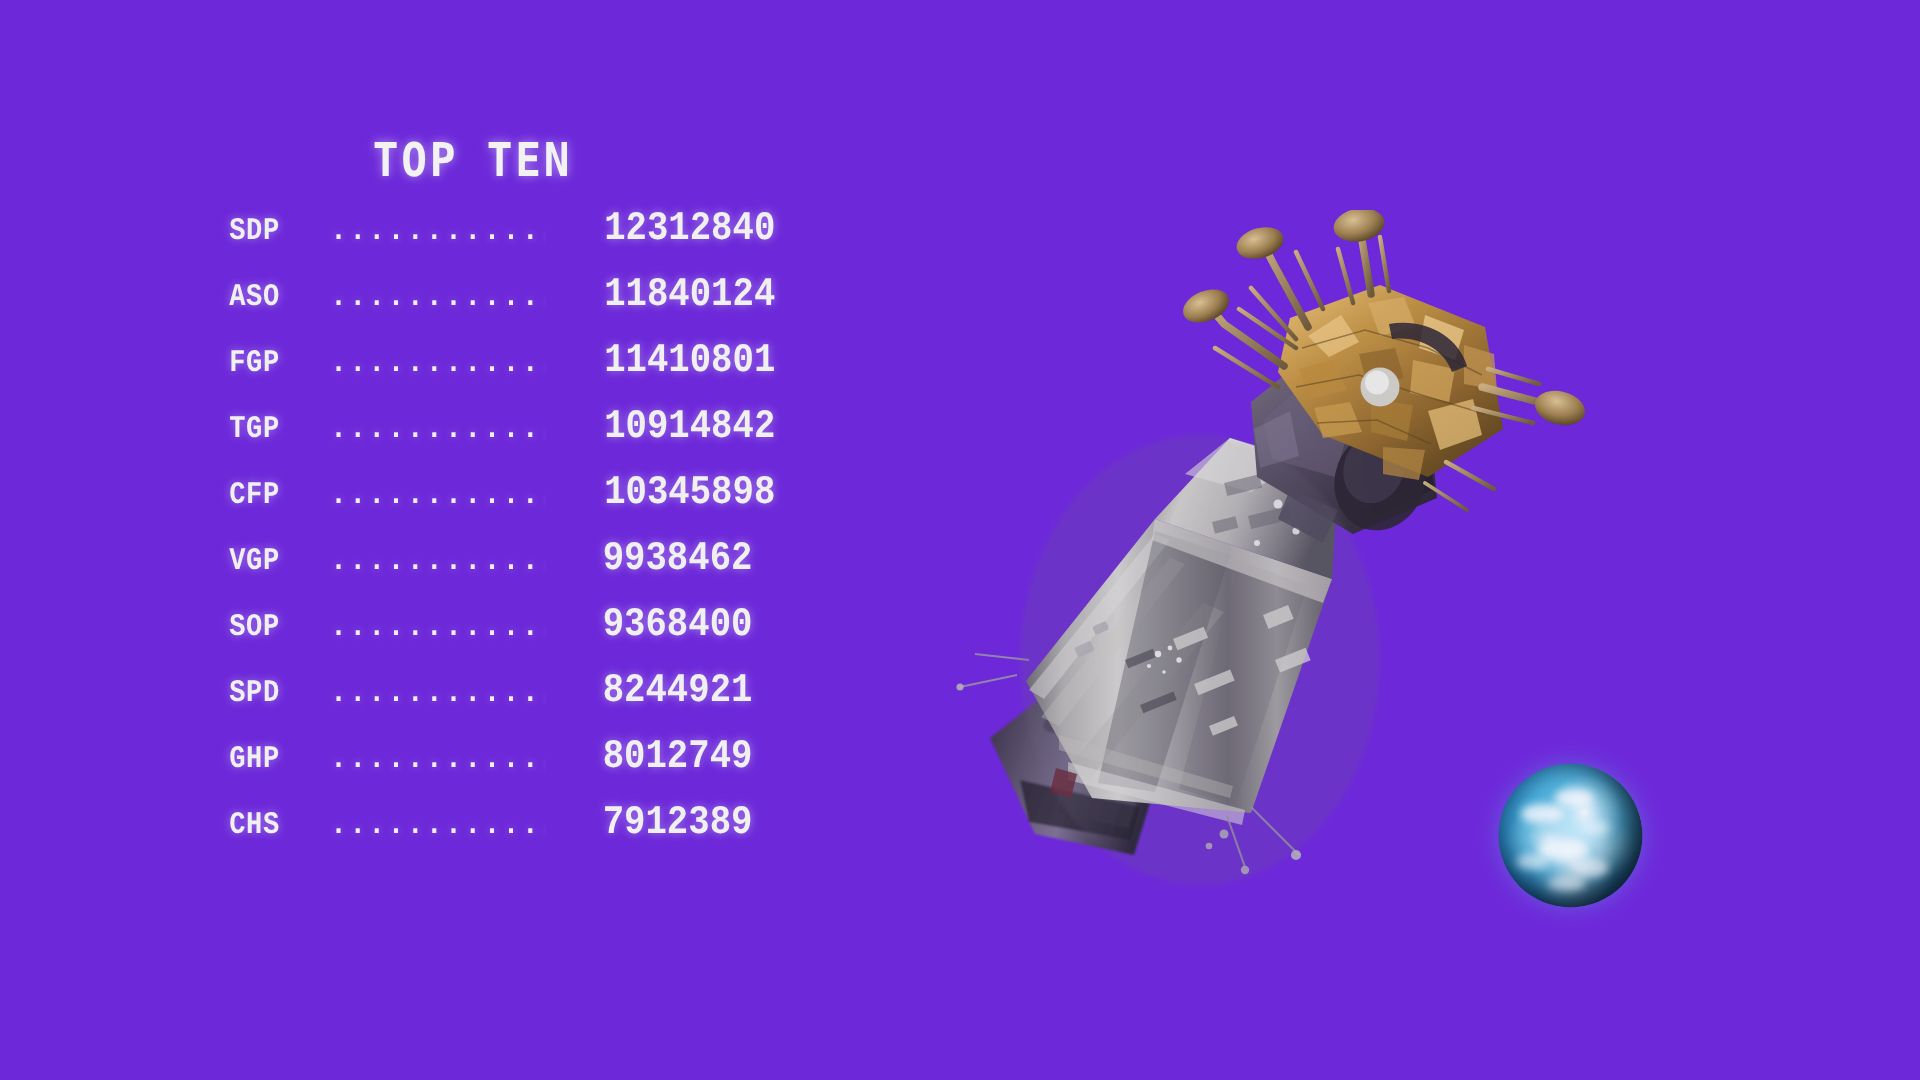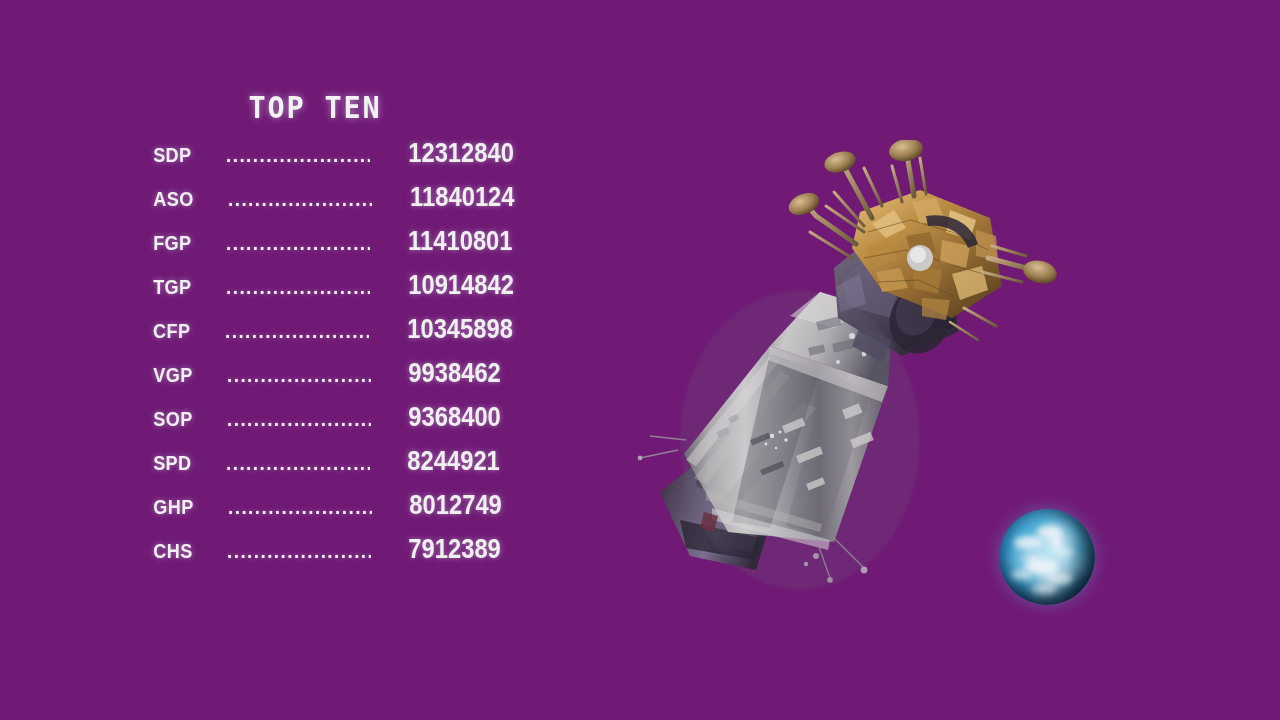--- a/index.html
+++ b/index.html
@@ -4,21 +4,21 @@
 <style>
   html, body {
     margin: 0;
     padding: 0;
     background: #000000;
   }
   #screen {
     position: relative;
     width: 1280px;
     height: 720px;
-    background: #701a75;
+    background: #6d28d9;
     overflow: hidden;
     font-family: "Liberation Sans", sans-serif;
   }
 
   
   #scoreboard {
     position: absolute;
     left: 150px;
     top: 88px;
     width: 330px;
@@ -35,21 +35,21 @@
     text-shadow: 0 0 7px rgba(255,255,255,0.40), 0 0 14px rgba(200,220,255,0.18);
     margin: 0 0 12px 0;
     white-space: nowrap;
   }
   .score-row {
     display: flex;
     align-items: baseline;
     justify-content: flex-start;
     height: 44px;
     color: #f0f0f0;
-    font-family: Liberation Sans, sans-serif;
+    font-family: Liberation Mono, monospace;
     text-shadow: 0 0 6px rgba(255,255,255,0.35), 0 0 13px rgba(190,215,255,0.16);
     white-space: nowrap;
     gap: 23px;
   }
   .score-label {
     font-size: 21px;
     font-weight: bold;
     letter-spacing: 0.5px;
     transform: scaleX(0.86);
     transform-origin: right baseline;

